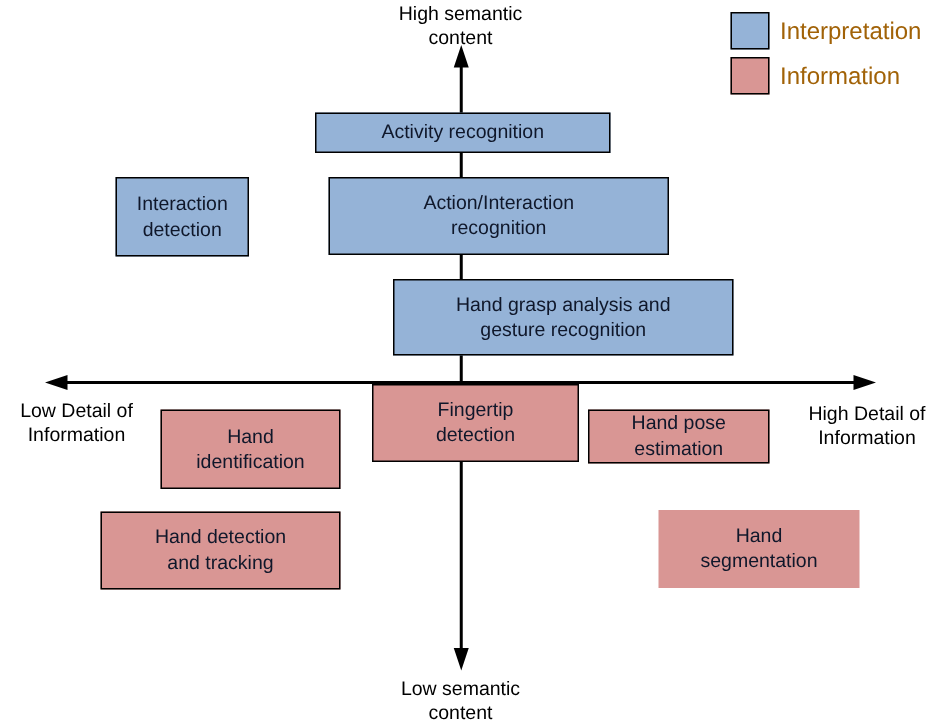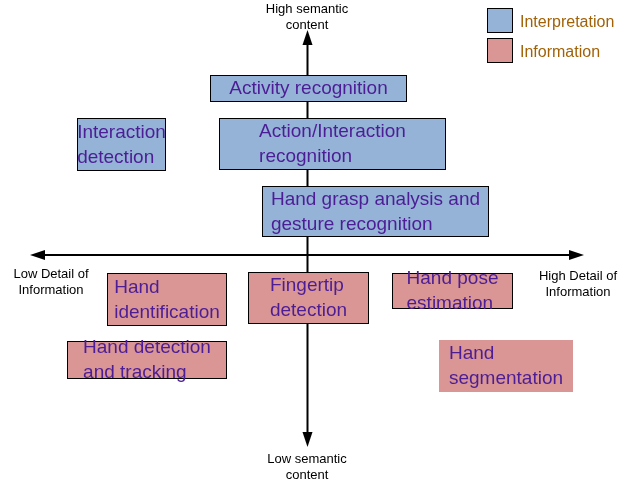--- a/index.html
+++ b/index.html
@@ -4,22 +4,22 @@
 <style>
   html,body { margin:0; padding:0; background:#ffffff; }
   .canvas {
     position:relative; width:620px; height:480px; background:#ffffff;
     font-family:"Liberation Sans", sans-serif; overflow:hidden; color:#000;text-decoration:underline;
   }
   .axes-svg { position:absolute; left:0; top:0; width:620px; height:480px; z-index:1; }
   .node {
     position:absolute; z-index:2; box-sizing:border-box;
     display:flex; align-items:center; justify-content:center;
-    font-size:19px; line-height:1.3;
-    white-space:pre-line; color:#4c1d95;
+    text-align:center; font-size:13px; line-height:1.3;
+    white-space:pre-line; color:#0f172a;
   }
   .node.bordered { border:1px solid #000; }
   .axis-label {
     position:absolute; z-index:3; font-size:13px; line-height:1.25;
     text-align:center; white-space:pre-line; color:#000;
   }
   .legend { position:absolute; left:0; top:0; width:620px; height:70px; z-index:3; }
   .swatch { position:absolute; width:26px; height:25px; border:1px solid #000; box-sizing:border-box; }
   .legend-label { position:absolute; font-size:16px; color:#a16207; }
 </style>
@@ -49,25 +49,25 @@
   <div class="node bordered" style="left: 210px; top: 75px; width: 197px; height: 27px; background: rgb(149, 179, 215);">Activity recognition</div>
   <div class="node bordered" style="left: 77px; top: 118px; width: 89px; height: 53px; background: rgb(149, 179, 215);">Interaction
 detection</div>
   <div class="node bordered" style="left: 219px; top: 118px; width: 227px; height: 52px; background: rgb(149, 179, 215);">Action/Interaction
 recognition</div>
   <div class="node bordered" style="left: 262px; top: 186px; width: 227px; height: 51px; background: rgb(149, 179, 215);">Hand grasp analysis and
 gesture recognition</div>
 
   <div class="node bordered" style="left: 107px; top: 273px; width: 120px; height: 53px; background: rgb(217, 150, 148);">Hand
 identification</div>
-  <div class="node bordered" style="left: 248px; top: 272px; width: 121px; height: 52px; background: rgb(217, 150, 148);">Fingertip
+  <div class="node bordered" style="left: 248px; top: 256px; width: 138px; height: 52px; background: rgb(217, 150, 148);">Fingertip
 detection</div>
   <div class="node bordered" style="left: 392px; top: 273px; width: 121px; height: 36px; background: rgb(217, 150, 148);">Hand pose
 estimation</div>
-  <div class="node bordered" style="left: 67px; top: 341px; width: 160px; height: 38px; background: rgb(217, 150, 148);">Hand detection
+  <div class="node bordered" style="left: 67px; top: 341px; width: 160px; height: 52px; background: rgb(217, 150, 148);">Hand detection
 and tracking</div>
   <div class="node" style="left: 439px; top: 340px; width: 134px; height: 52px; background: rgb(217, 150, 148);">Hand
 segmentation</div>
 
   <div class="legend">
     <div class="swatch" style="left: 487px; top: 8px; background: rgb(149, 179, 215);"></div>
     <div class="legend-label" style="left:520px; top:13px;">Interpretation</div>
     <div class="swatch" style="left: 487px; top: 38px; background: rgb(217, 150, 148);"></div>
     <div class="legend-label" style="left:520px; top:43px;">Information</div>
   </div>

